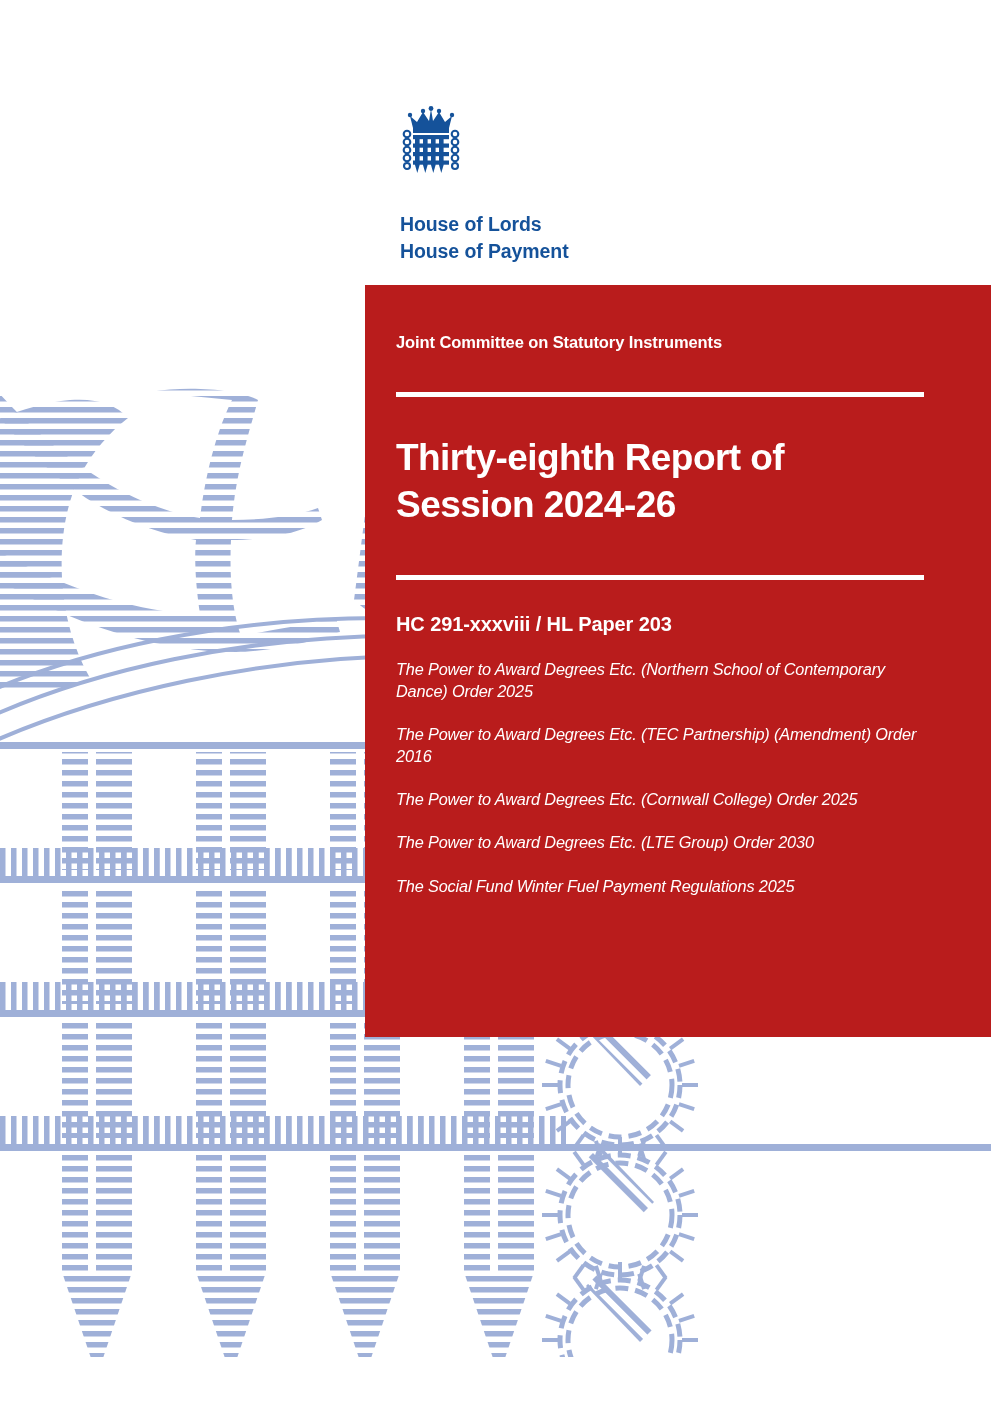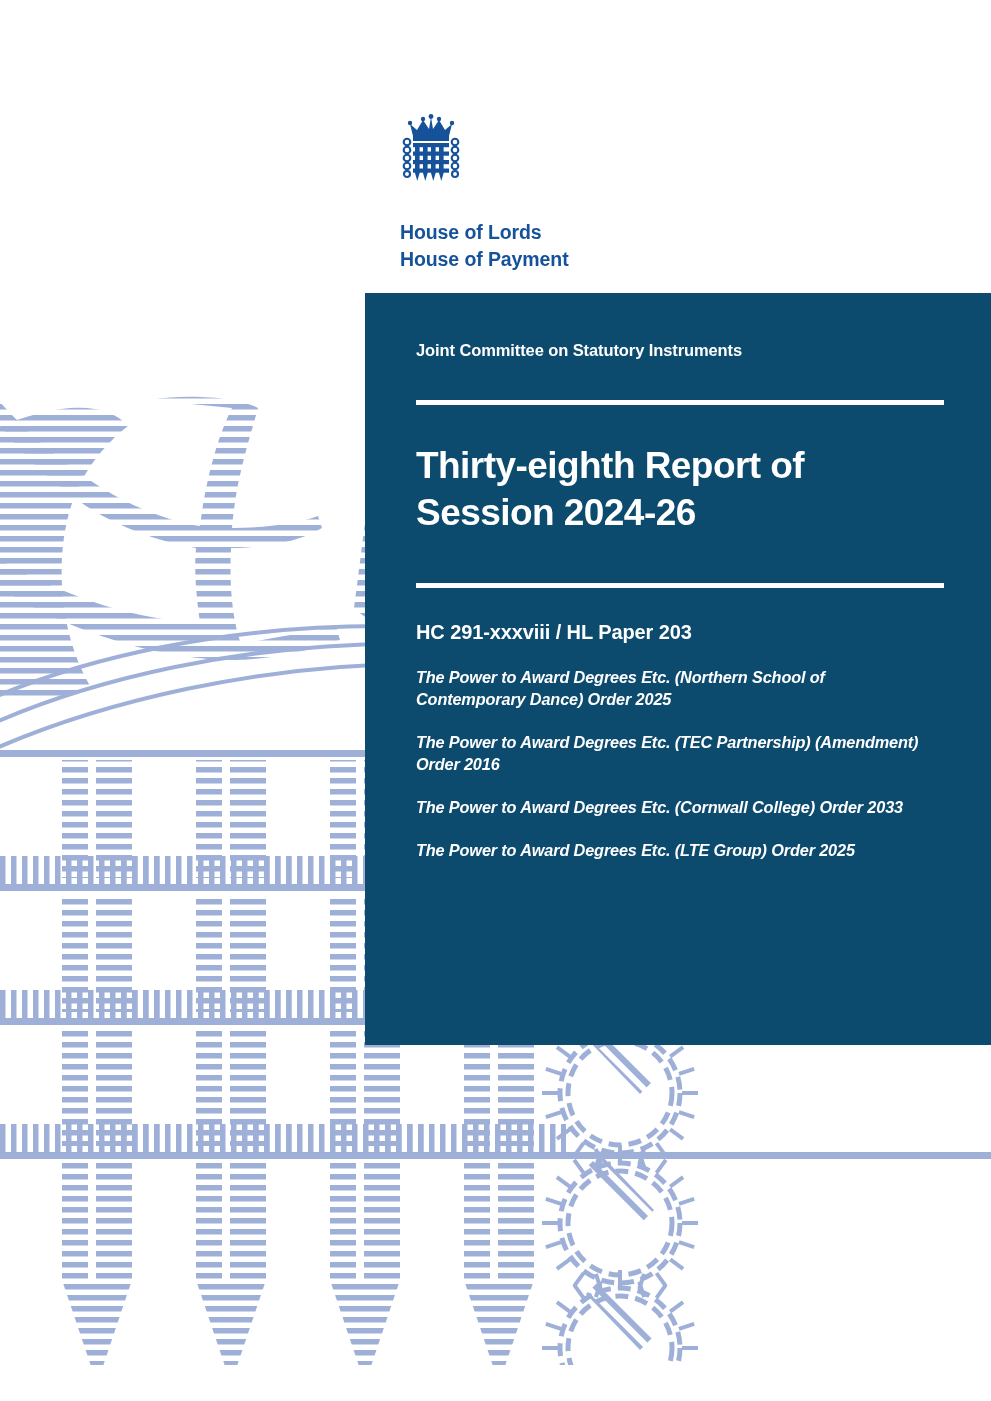--- a/index.html
+++ b/index.html
@@ -11,21 +11,20 @@
     font-family: "Liberation Sans", sans-serif;
     overflow: hidden;
   }
 
   .page {
     position: relative;
     width: 991px;
     height: 1357px;
     background: #ffffff;
     overflow: hidden;
-    margin-top: 8px;
   }
 
   
   .artwork {
     position: absolute;
     inset: 0;
     width: 991px;
     height: 1401px;
     pointer-events: none;
   }
@@ -47,23 +46,23 @@
     letter-spacing: -0.1px;
   }
 
   
   .panel {
     position: absolute;
     left: 365px;
     top: 285px;
     width: 626px;
     height: 752px;
-    background: #0c4a6e;
+    background: #b91c1c;
     z-index: 6;
-    padding: 47px 63px 0 51px;
+    padding: 47px 63px 0 31px;
   }
 
   .committee-name {
     color: #ffffff;
     font-size: 16.5px;
     font-weight: bold;
     letter-spacing: -0.1px;
     line-height: 1.3;
   }
 
@@ -93,21 +92,20 @@
   }
 
   .si-list { list-style: none; margin-top: 22px; }
   .si-list li {
     color: #ffffff;
     font-size: 16.3px;
     font-style: italic;
     line-height: 1.36;
     letter-spacing: -0.15px;
     margin-bottom: 21px;
-    font-weight: bold;
   }
 </style>
 </head>
 <body>
 
 <div class="page">
 
   <svg class="artwork" viewBox="0 0 991 1401" xmlns="http://www.w3.org/2000/svg" aria-hidden="true">
     <defs>
 
@@ -437,18 +435,19 @@
 
     <h1 class="report-title">Thirty-eighth Report of Session 2024-26</h1>
 
     <div class="rule rule-bottom"></div>
 
     <div class="paper-number">HC 291-xxxviii / HL Paper 203</div>
 
     <ul class="si-list">
       <li>The Power to Award Degrees Etc. (Northern School of Contemporary Dance) Order 2025</li>
       <li>The Power to Award Degrees Etc. (TEC Partnership) (Amendment) Order 2016</li>
-      <li>The Power to Award Degrees Etc. (Cornwall College) Order 2033</li>
-      <li>The Power to Award Degrees Etc. (LTE Group) Order 2025</li>
+      <li>The Power to Award Degrees Etc. (Cornwall College) Order 2025</li>
+      <li>The Power to Award Degrees Etc. (LTE Group) Order 2030</li>
+      <li>The Social Fund Winter Fuel Payment Regulations 2025</li>
     </ul>
 
   </div>
 </div>
 
 </body></html>

